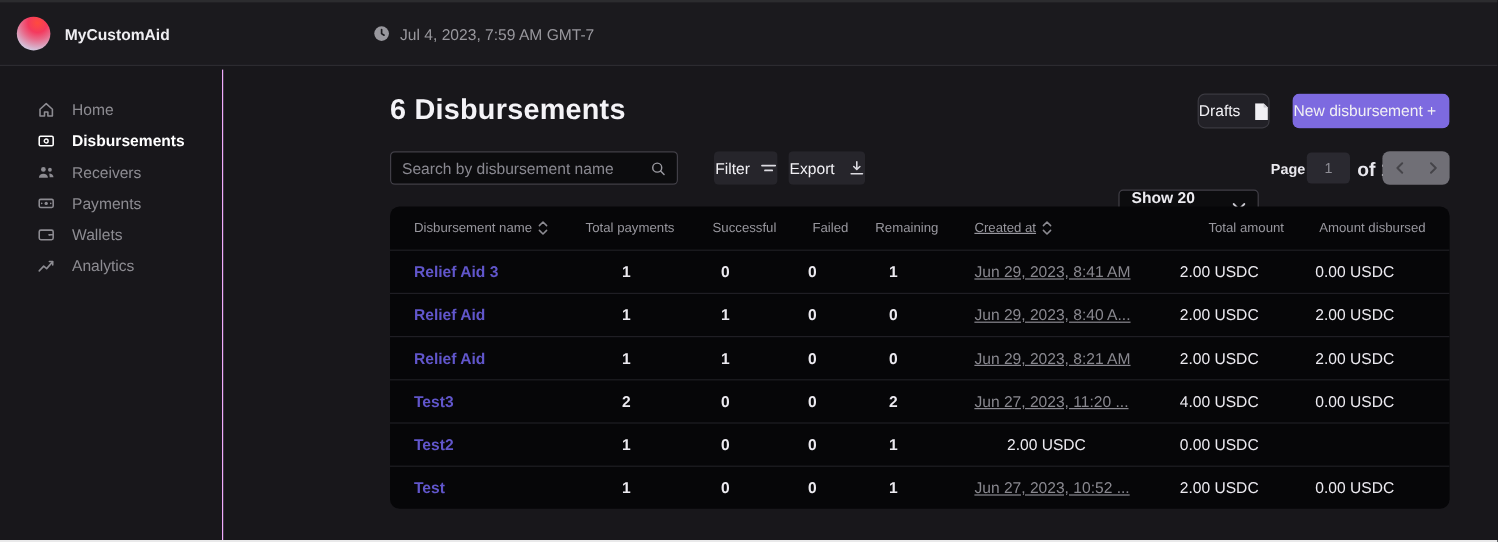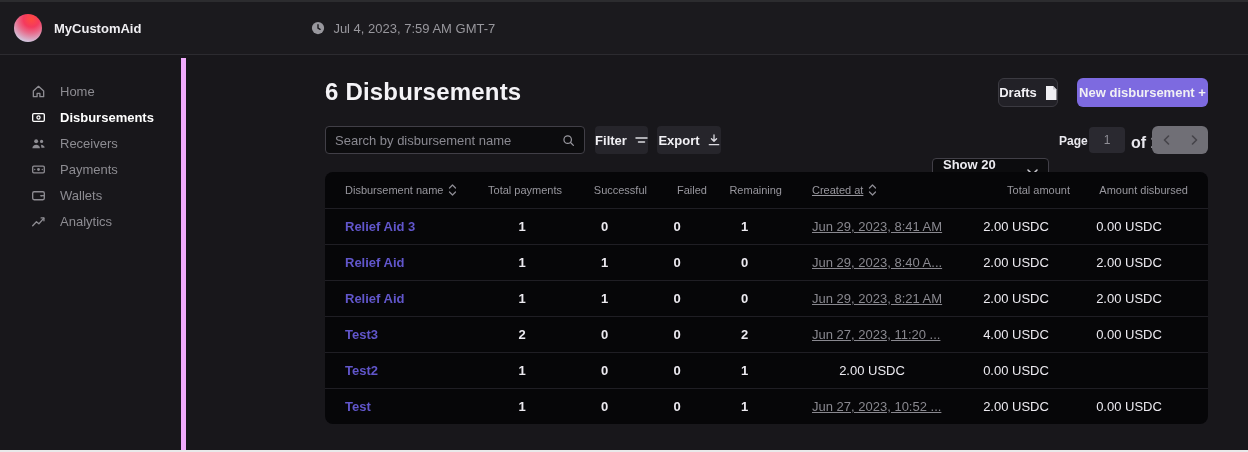--- a/index.html
+++ b/index.html
@@ -16,40 +16,40 @@
   }
   .logo {
     width:28px; height:28px; border-radius:50%;
     background:radial-gradient(circle at 62% 18%, #ff4b3e 0%, #f43a5e 28%, #e86a8a 48%, #cfd3ea 85%, #dfe4f2 100%);
   }
   .app-name { font-size:13px; font-weight:bold; color:#efeef2; margin-left:12px; }
   .topbar-time { display:flex; align-items:center; gap:8px; margin-left:170px; color:#98979d; font-size:13px;justify-content:flex-end; }
   
   .sidebar {
     position:absolute; top:58px; left:0; width:186px; height:394px;
-    border-right:5px solid #f0abfc; padding-top:20px;
+    border-right:1px solid #f0abfc; padding-top:20px;
   }
   .side-item {
     display:flex; align-items:center; gap:14px; height:26px; padding-left:30px;
     font-size:13px; color:#8d8c92; cursor:pointer;
   }
   .side-item.active { color:#ffffff; font-weight:bold; }
   .side-item .icn { width:16px; height:16px; display:flex; align-items:center; justify-content:center; }
   
   .main { position:absolute; top:58px; left:187px; width:1061px; height:394px; }
   .page-title { position:absolute; left:138px; top:20px; font-size:24px; font-weight:600; color:#f4f3f7; letter-spacing:.2px; }
-  .btn { display:inline-flex; align-items:center; justify-content:center; gap:8px; border-radius:6px;
-         font-size:13px; font-weight:700; color:#f1f0f4; cursor:pointer; border:1px solid transparent; }
+  .btn { display:inline-flex; align-items:center; justify-content:space-between; gap:8px; border-radius:6px;
+         font-size:13px; font-weight:400; color:#f1f0f4; cursor:pointer; border:1px solid transparent; }
   .drafts-btn { position:absolute; top:20px; right:190px; width:60px; height:29px;
                 background:#222127; border-color:#3b3a41; }
   .new-disb-btn { position:absolute; top:20px; right:40px; width:131px; height:29px;
                   background:#7d6ae0; }
   
   .search-box {
-    position:absolute; left:138px; top:68px; width:260px; height:28px;
+    position:absolute; left:138px; top:68px; width:240px; height:28px;
     background:#0c0c0e; border:1px solid #413f47; border-radius:4px;
     display:flex; align-items:center; padding:0 9px;
   }
   .search-box input {
     flex:1; background:transparent; border:none; outline:none;
     font-family:inherit; font-size:13px; color:#d6d5db;
   }
   .search-box input::placeholder { color:#8a8991; }
   .filter-btn { position:absolute; left:408px; top:68px; width:53px; height:28px; background:#26252b; border-radius:4px; }
   .export-btn { position:absolute; left:470px; top:68px; width:64px; height:28px; background:#26252b; border-radius:4px; }

